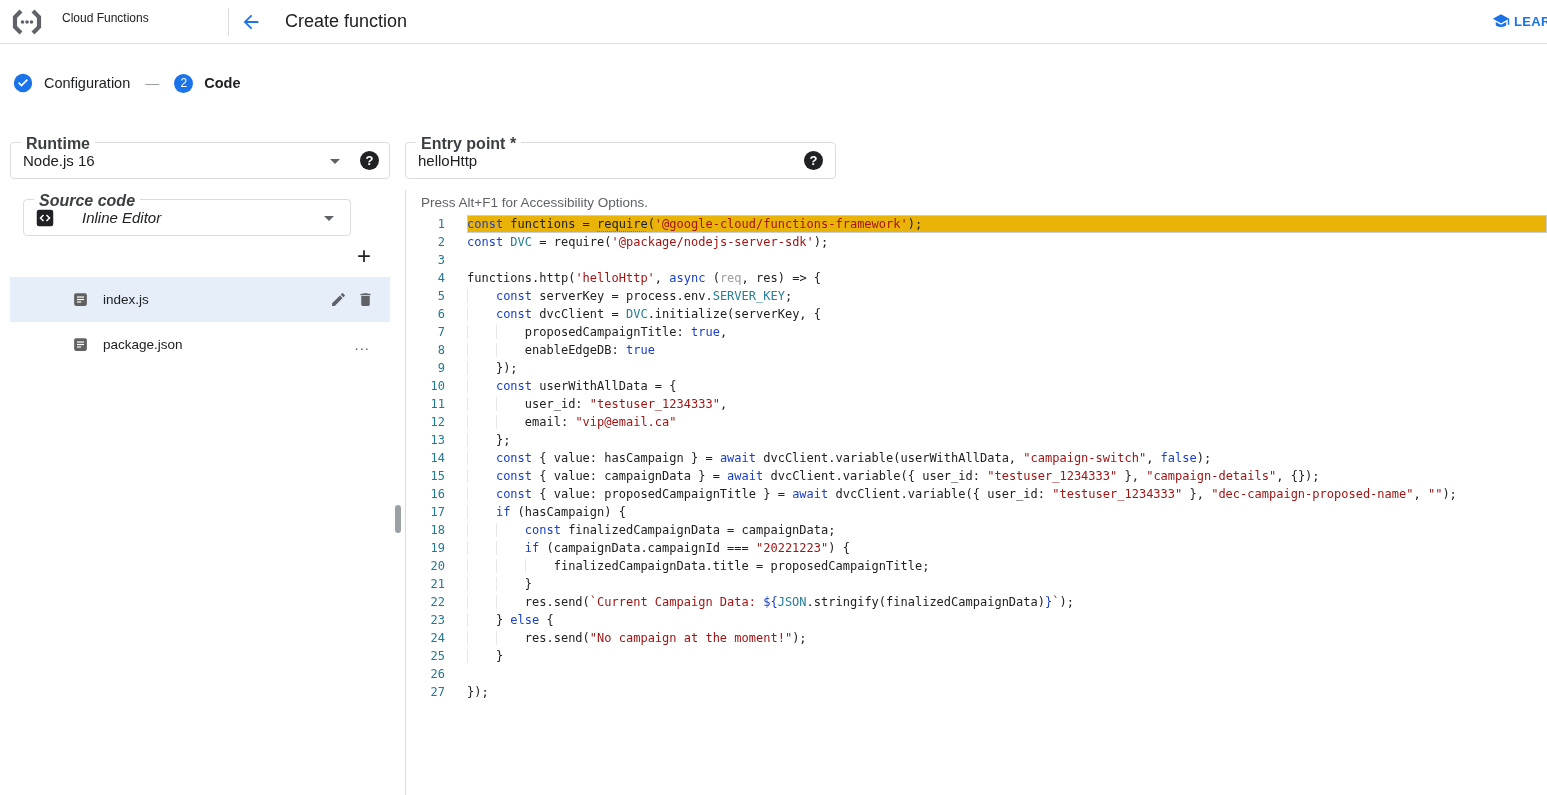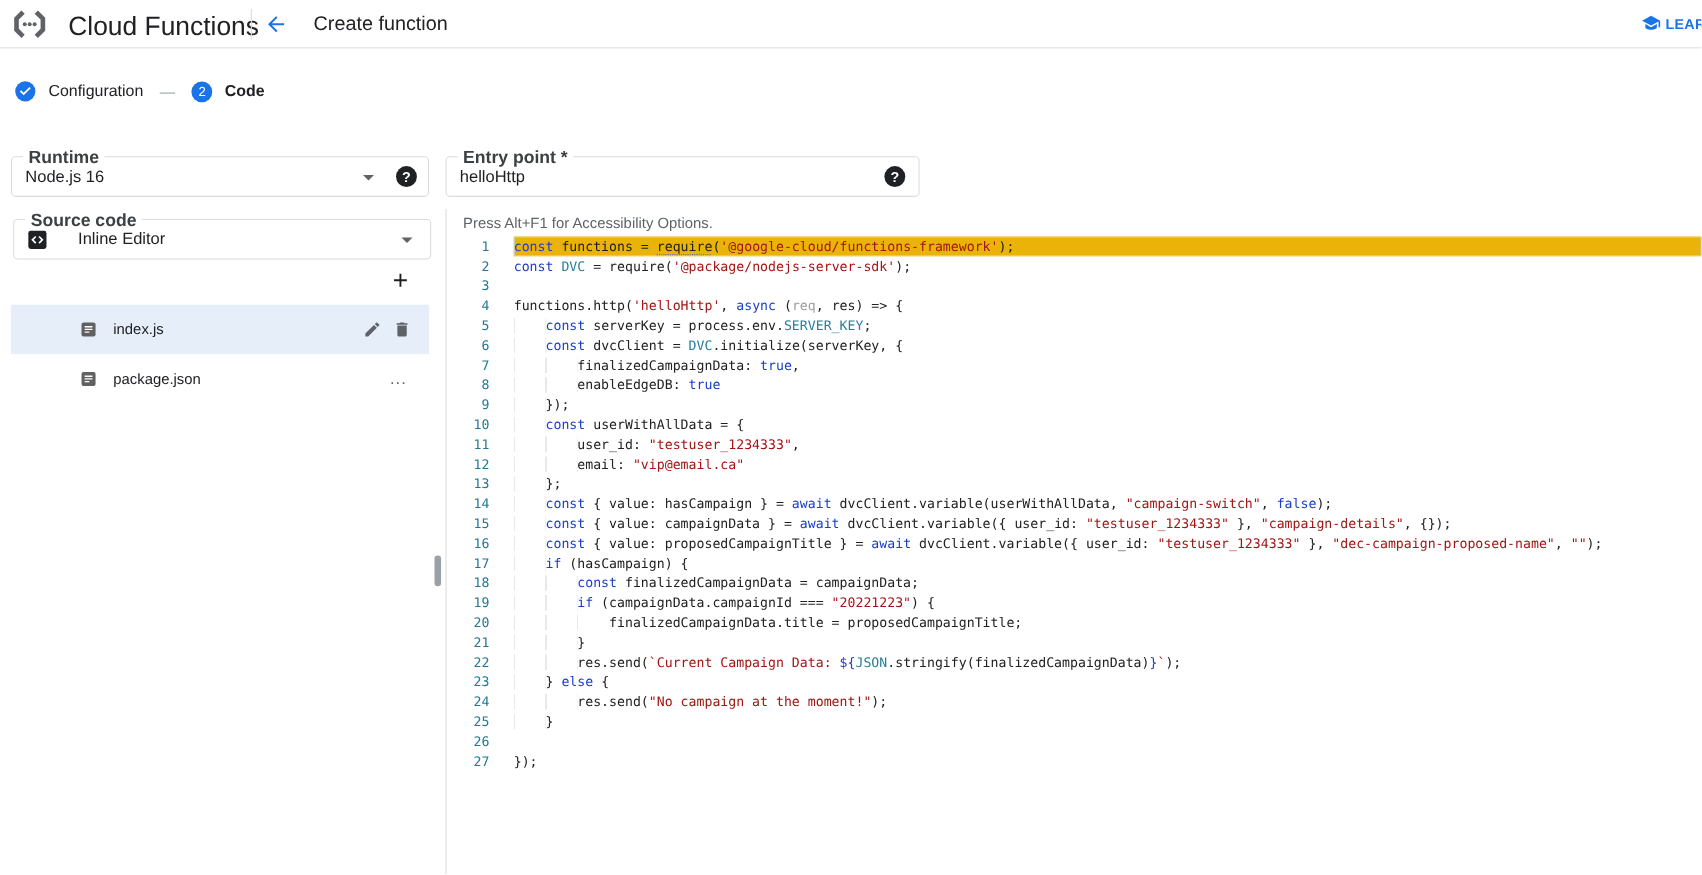--- a/index.html
+++ b/index.html
@@ -4,21 +4,21 @@
 <style>
   * { margin:0; padding:0; box-sizing:border-box; }
   html,body { background:#fff; }
   body { font-family:"Liberation Sans", sans-serif; color:#202124; }
   .page { position:relative; width:1547px; height:795px; background:#fff; overflow:hidden; }
 
   
   .topbar { position:absolute; top:0; left:0; width:100%; height:44px; background:#fff;
             border-bottom:1px solid #e0e0e0; }
   .logo { position:absolute; left:12px; top:8px; width:30px; height:28px; }
-  .app-title { position:absolute; left:62px; top:11px; font-size:24px; color:#202124; white-space:nowrap; cursor:pointer; }
+  .app-title { position:absolute; left:62px; top:11px; font-size:12px; color:#202124; white-space:nowrap; cursor:pointer; }
   .topbar-vdiv { position:absolute; left:228px; top:8px; height:28px; border-left:1px solid #dadce0; }
   .back-btn { position:absolute; left:240px; top:11px; width:22px; height:22px; cursor:pointer; }
   .page-title { position:absolute; left:285px; top:11px; font-size:18px; color:#202124; white-space:nowrap; }
   .learn { position:absolute; right:0; top:12px; width:55px; overflow:hidden; white-space:nowrap;
            color:#1a73e8; font-size:13px; font-weight:bold; letter-spacing:.3px; cursor:pointer;
            display:flex; align-items:center; gap:4px; }
   .learn svg { flex:none; }
 
   
   .stepper { position:absolute; left:13px; top:71px; height:24px; display:flex; align-items:center; gap:11px; }
@@ -117,21 +117,21 @@
     <span class="caret" style="right:49px;"></span>
     <span class="help-icon" style="right:10px;">?</span>
   </div>
 
   <div class="field" style="left:405px; top:142px; width:431px;">
     <span class="flabel">Entry point *</span>
     <span class="fvalue">helloHttp</span>
     <span class="help-icon" style="right:12px;">?</span>
   </div>
 
-  <div class="field src" style="left:12px; top:199px; width:380px;">
+  <div class="field src" style="left:23px; top:199px; width:328px;font-style:italic;">
     <span class="flabel">Source code</span>
     <svg class="src-icon" width="18" height="18" viewBox="0 0 24 24">
       <rect x="1" y="1" width="22" height="22" rx="3" fill="#202124"></rect>
       <polyline points="10,8 6,12 10,16" fill="none" stroke="#fff" stroke-width="2"></polyline>
       <polyline points="14,8 18,12 14,16" fill="none" stroke="#fff" stroke-width="2"></polyline>
     </svg>
     <span class="fvalue">Inline Editor</span>
     <span class="caret" style="right:16px;"></span>
   </div>
 
@@ -172,21 +172,21 @@
   <div class="drag-handle"></div>
 
   <div class="editor">
     <div>
         <div class="code-line current"><span class="ln">1</span><span class="lt"><span class="tk-k">const</span><span class="tk-d"> functions = </span><span class="tk-u">require</span><span class="tk-d">(</span><span class="tk-s">'@google-cloud/functions-framework'</span><span class="tk-d">);</span></span></div>
         <div class="code-line"><span class="ln">2</span><span class="lt"><span class="tk-k">const</span><span class="tk-d"> </span><span class="tk-t">DVC</span><span class="tk-d"> = require(</span><span class="tk-s">'@package/nodejs-server-sdk'</span><span class="tk-d">);</span></span></div>
         <div class="code-line"><span class="ln">3</span><span class="lt"></span></div>
         <div class="code-line"><span class="ln">4</span><span class="lt"><span class="tk-d">functions.http(</span><span class="tk-s">'helloHttp'</span><span class="tk-d">, </span><span class="tk-k">async</span><span class="tk-d"> (</span><span class="tk-g">req</span><span class="tk-d">, res) =&gt; {</span></span></div>
         <div class="code-line"><span class="ln">5</span><span class="lt"><span class="tk-w">    </span><span class="tk-k">const</span><span class="tk-d"> serverKey = process.env.</span><span class="tk-t">SERVER_KEY</span><span class="tk-d">;</span></span></div>
         <div class="code-line"><span class="ln">6</span><span class="lt"><span class="tk-w">    </span><span class="tk-k">const</span><span class="tk-d"> dvcClient = </span><span class="tk-t">DVC</span><span class="tk-d">.initialize(serverKey, {</span></span></div>
-        <div class="code-line"><span class="ln">7</span><span class="lt"><span class="tk-w">        </span><span class="tk-d">finalizedCampaignData: </span><span class="tk-k">true</span><span class="tk-d">,</span></span></div>
+        <div class="code-line"><span class="ln">7</span><span class="lt"><span class="tk-w">        </span><span class="tk-d">proposedCampaignTitle: </span><span class="tk-k">true</span><span class="tk-d">,</span></span></div>
         <div class="code-line"><span class="ln">8</span><span class="lt"><span class="tk-w">        </span><span class="tk-d">enableEdgeDB: </span><span class="tk-k">true</span></span></div>
         <div class="code-line"><span class="ln">9</span><span class="lt"><span class="tk-w">    </span><span class="tk-d">});</span></span></div>
         <div class="code-line"><span class="ln">10</span><span class="lt"><span class="tk-w">    </span><span class="tk-k">const</span><span class="tk-d"> userWithAllData = {</span></span></div>
         <div class="code-line"><span class="ln">11</span><span class="lt"><span class="tk-w">        </span><span class="tk-d">user_id: </span><span class="tk-s">"testuser_1234333"</span><span class="tk-d">,</span></span></div>
         <div class="code-line"><span class="ln">12</span><span class="lt"><span class="tk-w">        </span><span class="tk-d">email: </span><span class="tk-s">"vip@email.ca"</span></span></div>
         <div class="code-line"><span class="ln">13</span><span class="lt"><span class="tk-w">    </span><span class="tk-d">};</span></span></div>
         <div class="code-line"><span class="ln">14</span><span class="lt"><span class="tk-w">    </span><span class="tk-k">const</span><span class="tk-d"> { value: hasCampaign } = </span><span class="tk-k">await</span><span class="tk-d"> dvcClient.variable(userWithAllData, </span><span class="tk-s">"campaign-switch"</span><span class="tk-d">, </span><span class="tk-k">false</span><span class="tk-d">);</span></span></div>
         <div class="code-line"><span class="ln">15</span><span class="lt"><span class="tk-w">    </span><span class="tk-k">const</span><span class="tk-d"> { value: campaignData } = </span><span class="tk-k">await</span><span class="tk-d"> dvcClient.variable({ user_id: </span><span class="tk-s">"testuser_1234333"</span><span class="tk-d"> }, </span><span class="tk-s">"campaign-details"</span><span class="tk-d">, {});</span></span></div>
         <div class="code-line"><span class="ln">16</span><span class="lt"><span class="tk-w">    </span><span class="tk-k">const</span><span class="tk-d"> { value: proposedCampaignTitle } = </span><span class="tk-k">await</span><span class="tk-d"> dvcClient.variable({ user_id: </span><span class="tk-s">"testuser_1234333"</span><span class="tk-d"> }, </span><span class="tk-s">"dec-campaign-proposed-name"</span><span class="tk-d">, </span><span class="tk-s">""</span><span class="tk-d">);</span></span></div>
         <div class="code-line"><span class="ln">17</span><span class="lt"><span class="tk-w">    </span><span class="tk-k">if</span><span class="tk-d"> (hasCampaign) {</span></span></div>

